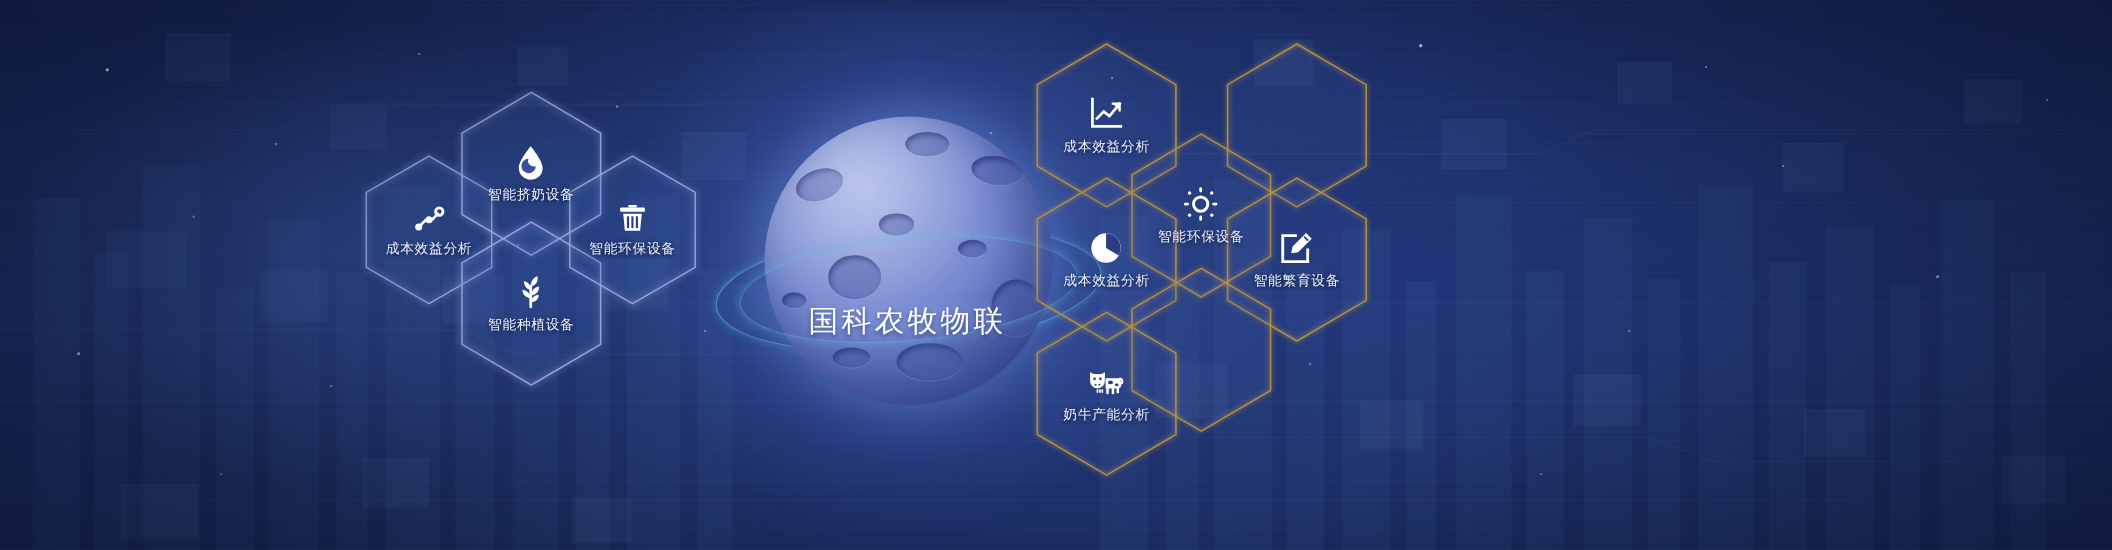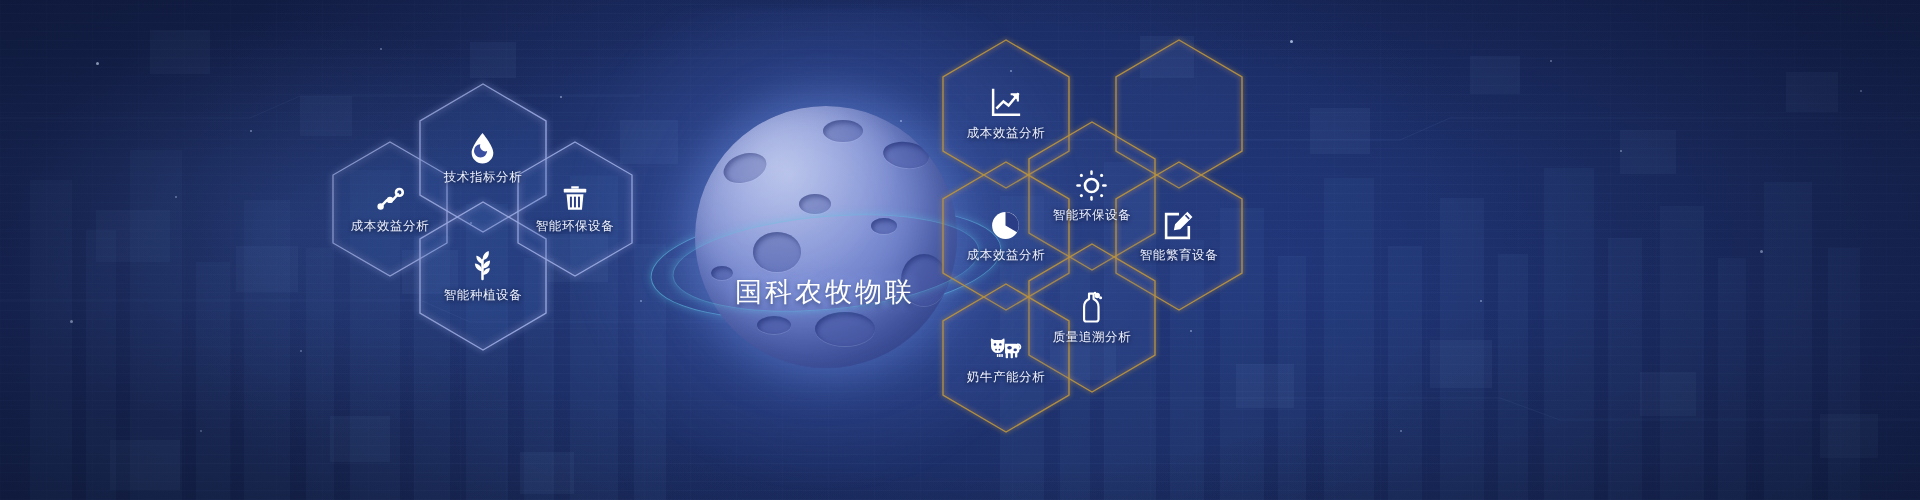--- a/index.html
+++ b/index.html
@@ -250,21 +250,21 @@
       <svg class="hex-svg" viewBox="0 0 132 152">
         <polygon points="66,2 129,39 129,113 66,150 3,113 3,39" fill="rgba(60,95,180,0.10)" stroke="#9aa8e0" stroke-width="1.4" filter="url(#lglow)" opacity="0.95"></polygon>
       </svg>
       <div class="hex-inner">
         <span class="hex-ico">
           <svg viewBox="0 0 32 32">
             <path d="M16 2 C16 2 5.5 14.5 5.5 21 A10.5 10.5 0 0 0 26.5 21 C26.5 14.5 16 2 16 2 Z" fill="#fff"></path>
             <path d="M20.5 19.5 a5.2 5.2 0 0 1 -6.6 -6.6 a6.4 6.4 0 1 0 6.6 6.6 Z" fill="#3a4fa0"></path>
           </svg>
         </span>
-        <span class="hex-label">技术指标分析</span>
+        <span class="hex-label">智能挤奶设备</span>
       </div>
     </div>
 
     <div class="hex big" style="left:417px;top:200px;">
       <svg class="hex-svg" viewBox="0 0 132 152">
         <polygon points="66,2 129,39 129,113 66,150 3,113 3,39" fill="rgba(60,95,180,0.10)" stroke="#9aa8e0" stroke-width="1.4" filter="url(#lglow)" opacity="0.95"></polygon>
       </svg>
       <div class="hex-inner">
         <span class="hex-ico">
           <svg viewBox="0 0 32 32">
@@ -387,32 +387,20 @@
           </svg>
         </span>
         <span class="hex-label">智能繁育设备</span>
       </div>
     </div>
 
     <div class="hex big" style="left:1026px;top:242px;">
       <svg class="hex-svg" viewBox="0 0 132 152">
         <polygon points="66,2 129,39 129,113 66,150 3,113 3,39" fill="rgba(55,88,170,0.08)" stroke="#b8923f" stroke-width="1.4" filter="url(#gglow)" opacity="0.95"></polygon>
       </svg>
-      <div class="hex-inner">
-        <span class="hex-ico">
-          <svg viewBox="0 0 32 32">
-            <path d="M13.6 2.6 h4.4 v5.2 c3.4 1.6 4.8 4.4 4.8 7.6 v12 a2.2 2.2 0 0 1 -2.2 2.2 h-9.6 a2.2 2.2 0 0 1 -2.2 -2.2 v-12 c0 -3.2 1.4 -6 4.8 -7.6 z" fill="none" stroke="#fff" stroke-width="2.1" stroke-linejoin="round"></path>
-            <circle cx="21.6" cy="4.4" r="2.6" fill="#fff"></circle>
-            <circle cx="24.8" cy="6.6" r="1.5" fill="#fff"></circle>
-            <circle cx="19.4" cy="1.9" r="1.2" fill="#fff"></circle>
-            <path d="M11.2 17 h10.4 v10.8 h-10.4 z" fill="#fff" opacity="0.0"></path>
-          </svg>
-        </span>
-        <span class="hex-label">质量追溯分析</span>
-      </div>
     </div>
 
     <div class="hex big" style="left:940px;top:282px;">
       <svg class="hex-svg" viewBox="0 0 132 152">
         <polygon points="66,2 129,39 129,113 66,150 3,113 3,39" fill="rgba(55,88,170,0.08)" stroke="#b8923f" stroke-width="1.4" filter="url(#gglow)" opacity="0.95"></polygon>
       </svg>
       <div class="hex-inner">
         <span class="hex-ico">
           <svg viewBox="0 0 36 32">
             <path d="M2.5 6 C1.2 9 2.4 11.8 5.2 12.4 L6.4 8.4 Z" fill="#fff"></path>

